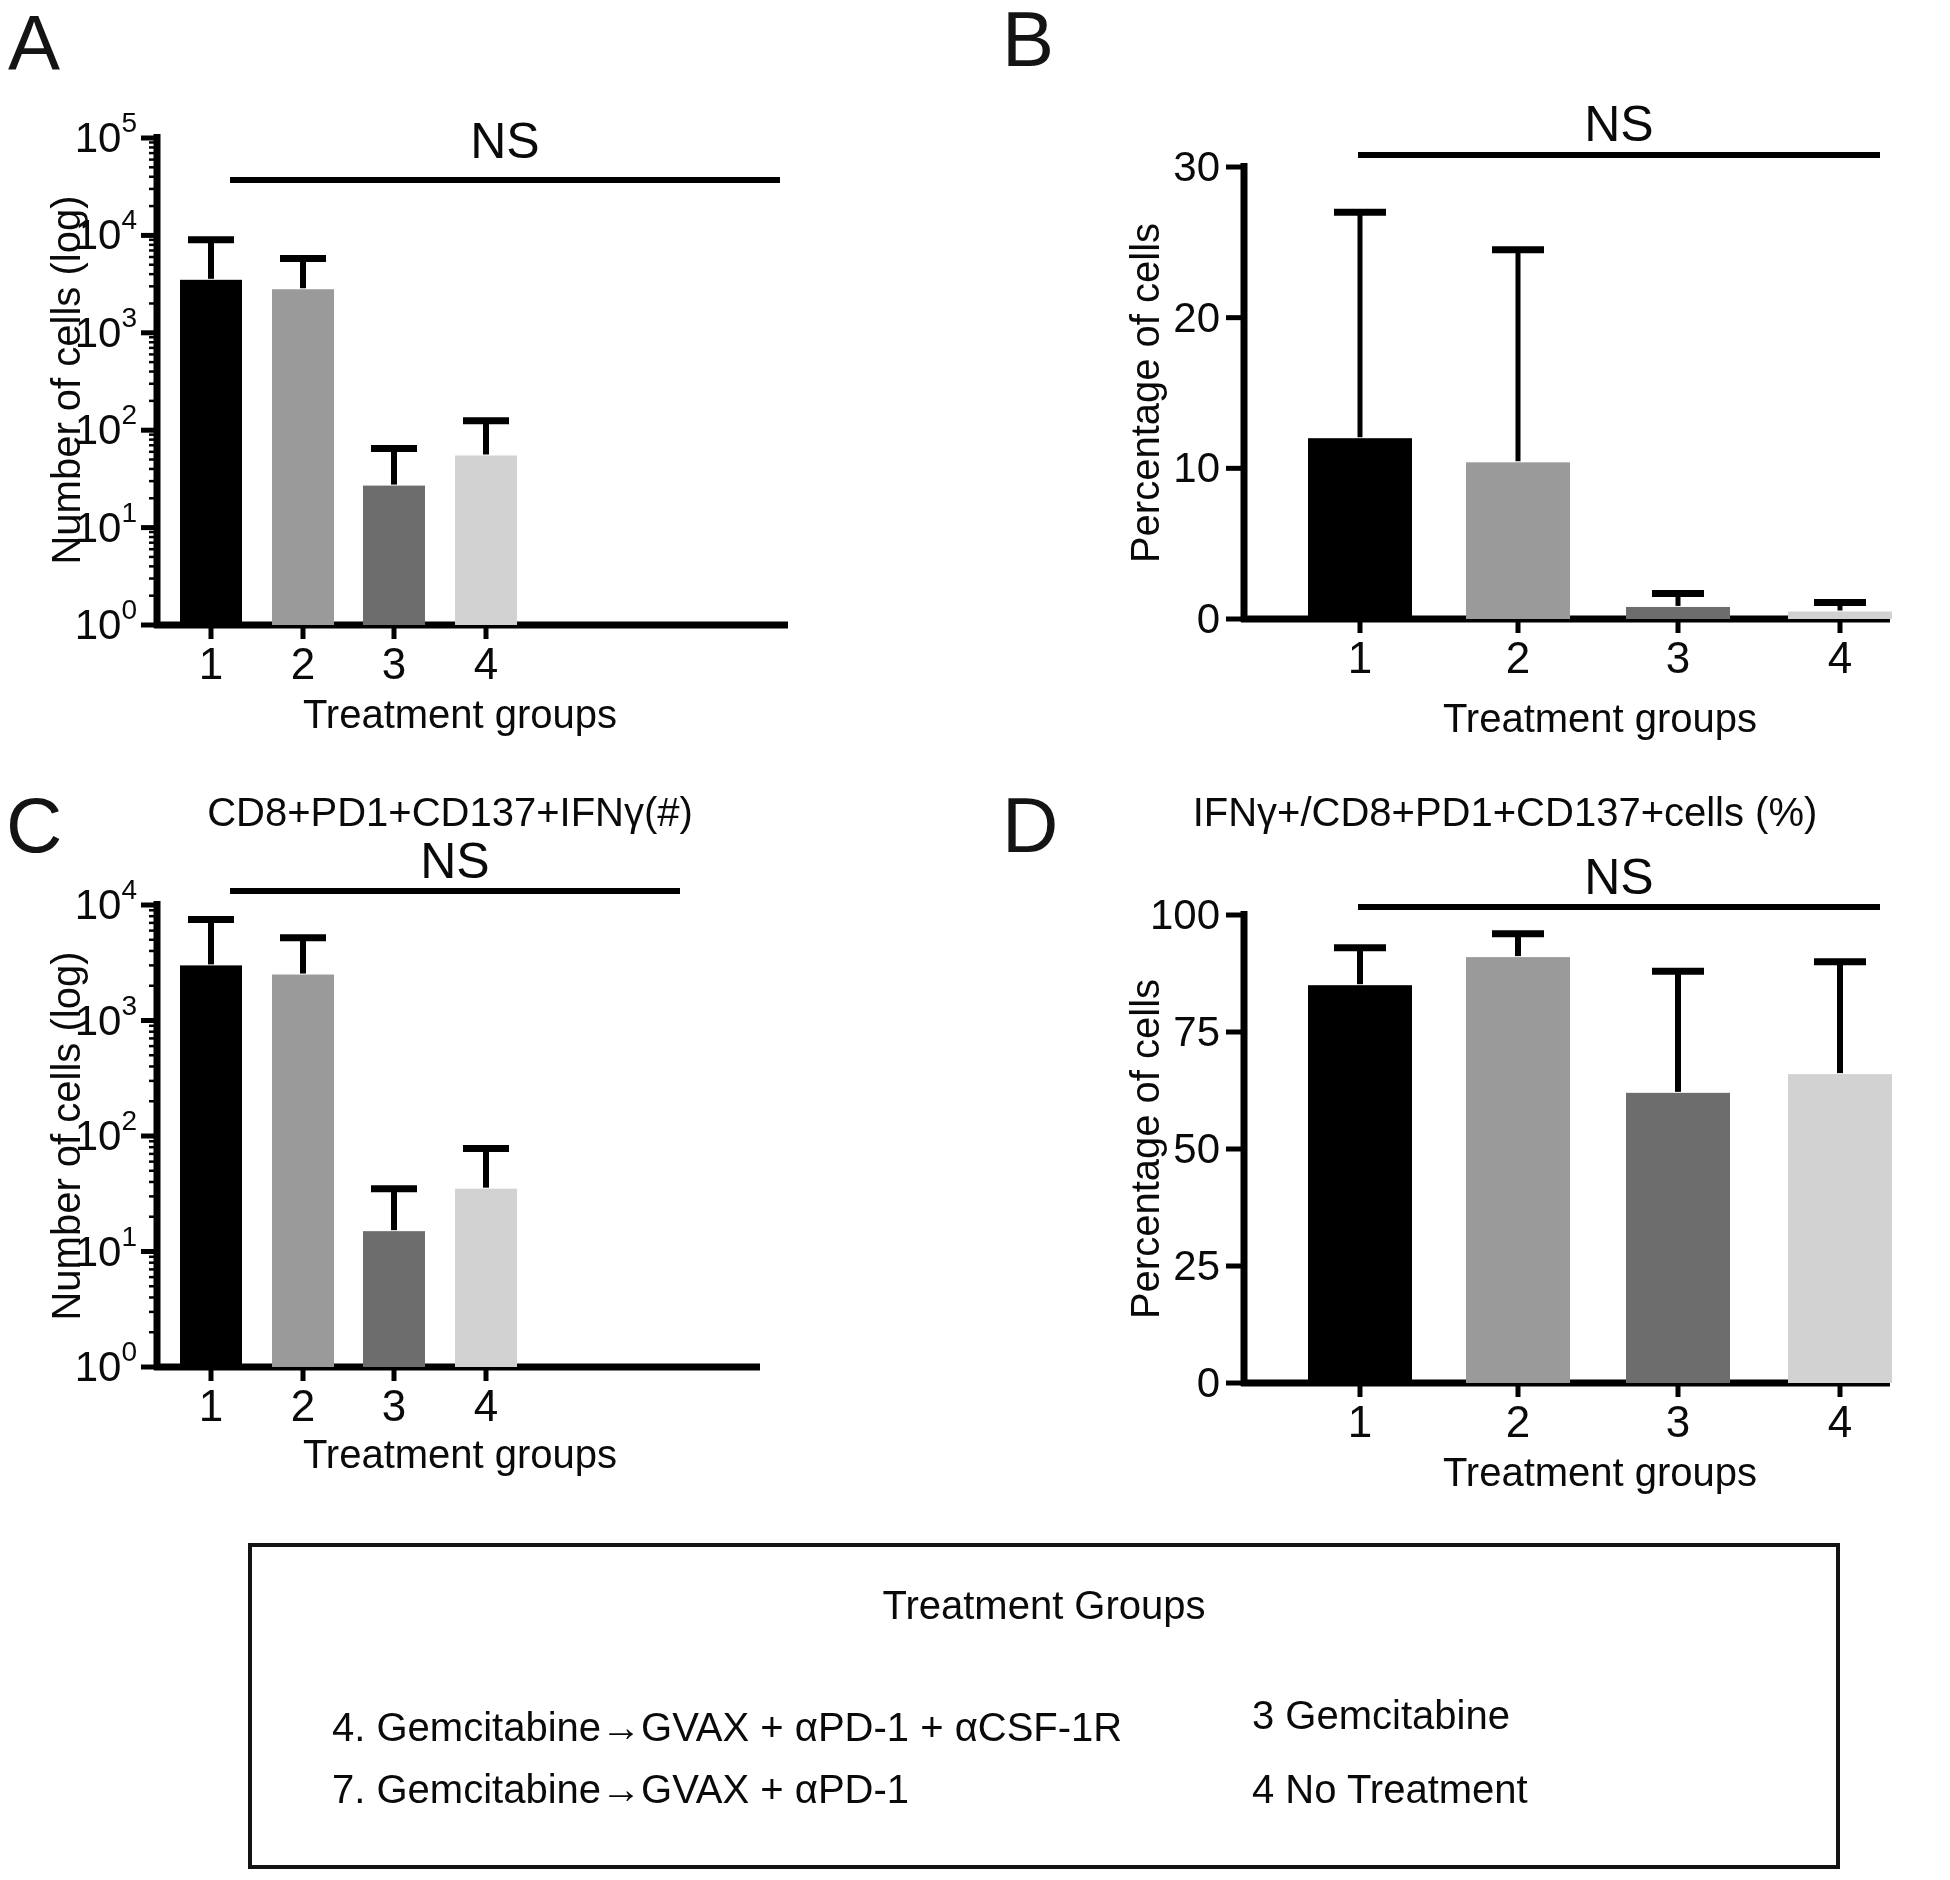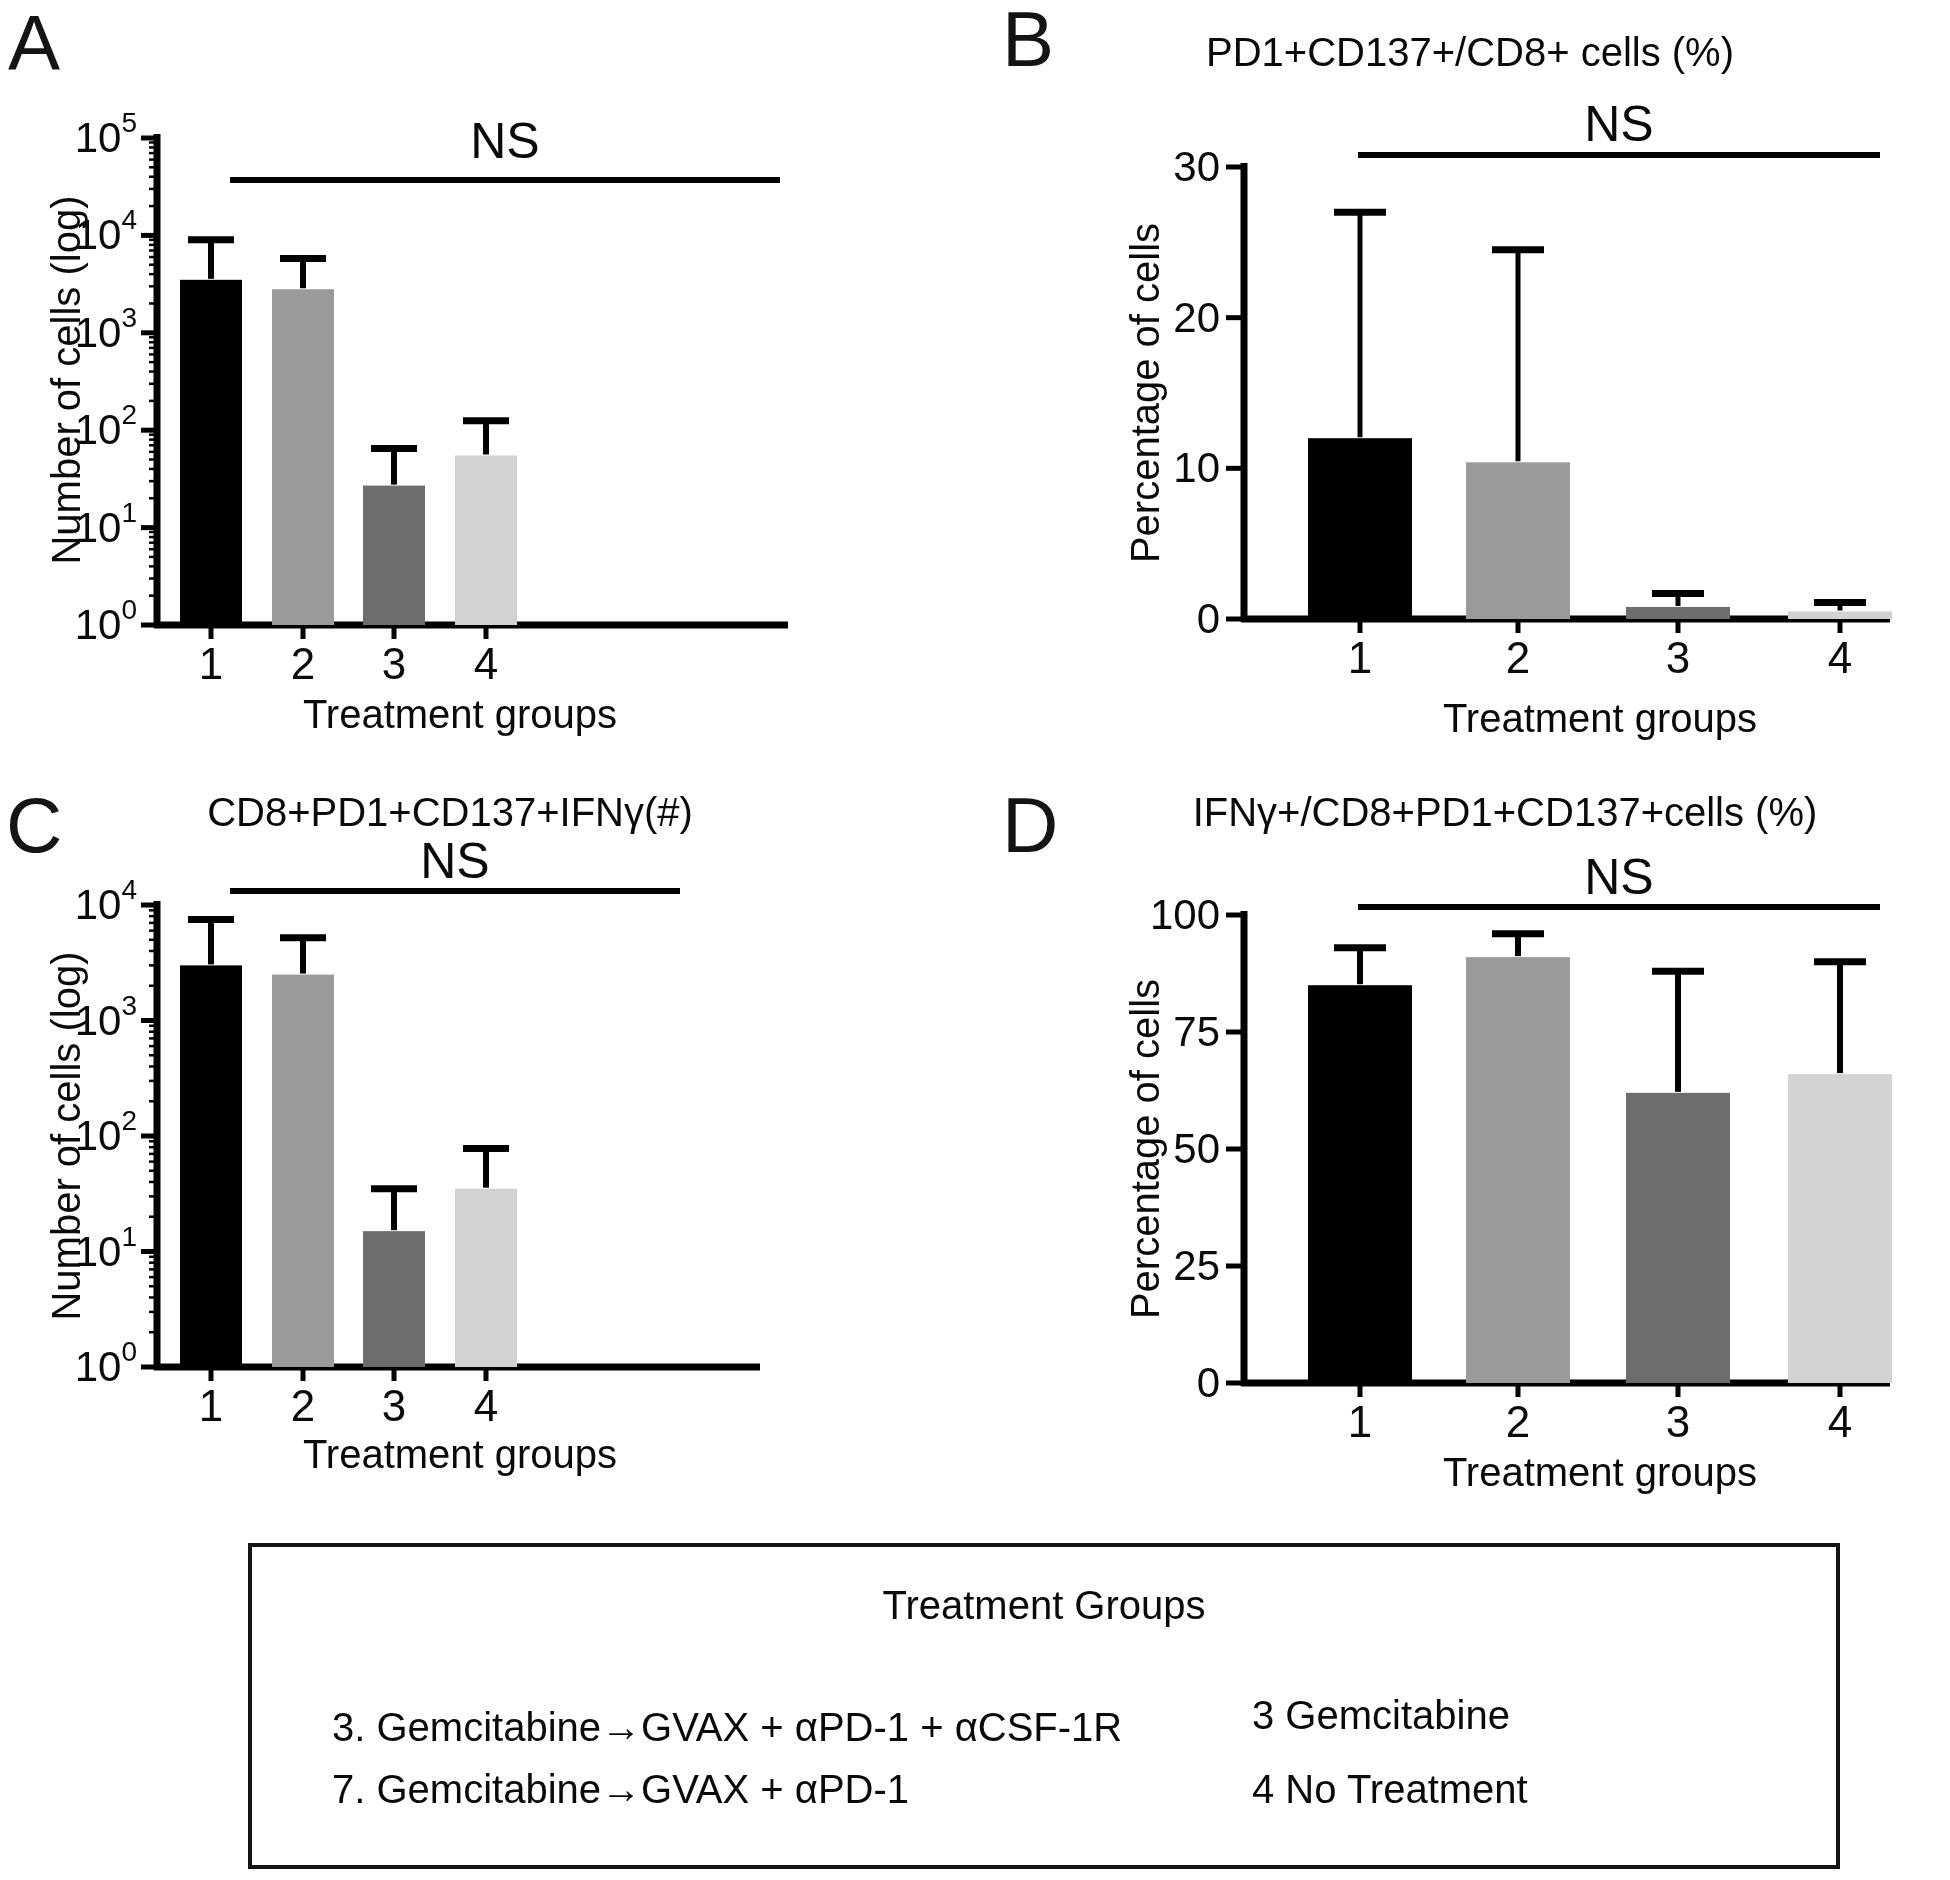--- a/index.html
+++ b/index.html
@@ -164,21 +164,20 @@
         <line stroke="#000000" x1="728" y1="619" x2="728" y2="633" stroke-width="5"></line>
         <text x="728" y="673" text-anchor="middle" font-size="44">3</text>
         <rect x="838" y="611.4666666666667" width="104" height="7.533333333333303" fill="#d2d2d2"></rect>
         <line stroke="#000000" x1="890" y1="610.4666666666667" x2="890" y2="602.4266666666666" stroke-width="5"></line>
         <line stroke="#000000" x1="864" y1="602.4266666666666" x2="916" y2="602.4266666666666" stroke-width="7"></line>
         <line stroke="#000000" x1="890" y1="619" x2="890" y2="633" stroke-width="5"></line>
         <text x="890" y="673" text-anchor="middle" font-size="44">4</text>
         <line stroke="#000000" x1="408" y1="155" x2="930" y2="155" stroke-width="6"></line>
       </svg>
     <div class="letter">B</div>
-    <div class="title">PD1+CD137+/CD8+ cells (%)</div>
     <div class="ns">NS</div>
     <div class="ylabel">Percentage of cells</div>
     <div class="xlabel">Treatment groups</div>
   </div>
 
   <div id="panelC" class="panel">
     <svg class="plot" width="950" height="800">
         <line stroke="#000000" x1="157" y1="121" x2="157" y2="590" stroke-width="7"></line>
         <line stroke="#000000" x1="154" y1="587" x2="760" y2="587" stroke-width="7"></line>
         <line stroke="#000000" x1="141" y1="587" x2="157" y2="587" stroke-width="5"></line>
@@ -290,19 +289,19 @@
       </svg>
     <div class="letter">D</div>
     <div class="title">IFNγ+/CD8+PD1+CD137+cells (%)</div>
     <div class="ns">NS</div>
     <div class="ylabel">Percentage of cells</div>
     <div class="xlabel">Treatment groups</div>
   </div>
 
   <div id="legendBox">
     <div class="legend-title">Treatment Groups</div>
-    <div id="li1" class="legend-item">3. Gemcitabine→GVAX + αPD-1 + αCSF-1R</div>
+    <div id="li1" class="legend-item">4. Gemcitabine→GVAX + αPD-1 + αCSF-1R</div>
     <div id="li2" class="legend-item">7. Gemcitabine→GVAX + αPD-1</div>
     <div id="li3" class="legend-item">3 Gemcitabine</div>
     <div id="li4" class="legend-item">4 No Treatment</div>
   </div>
 
 </div>
 
 </body></html>

